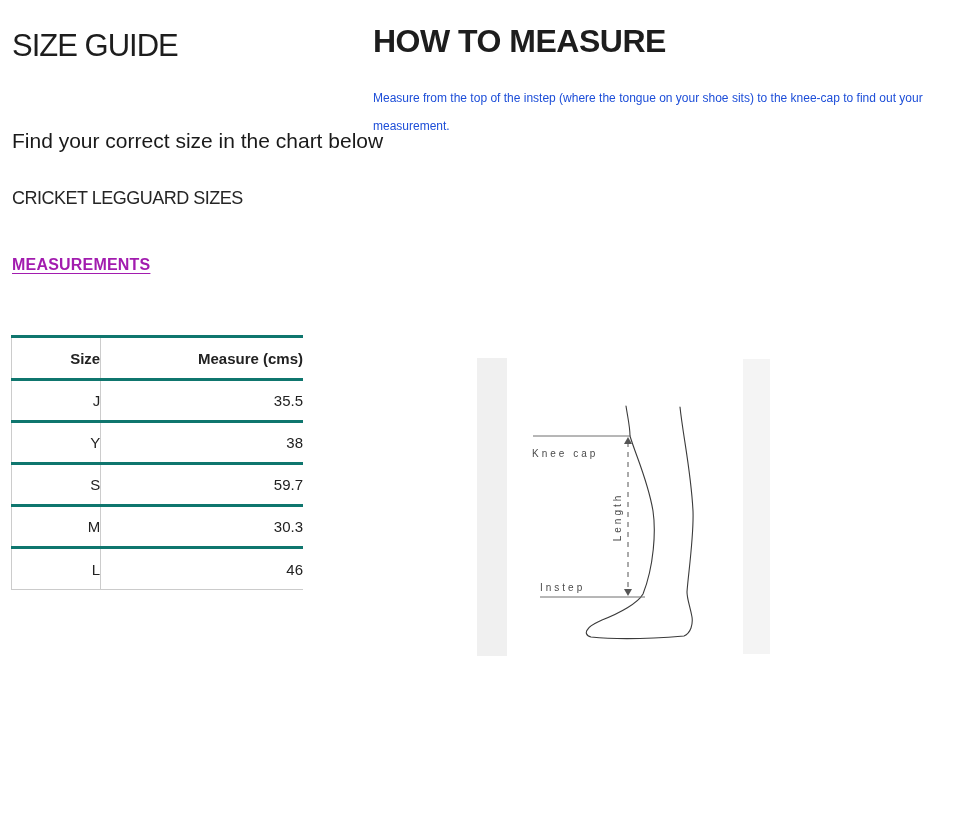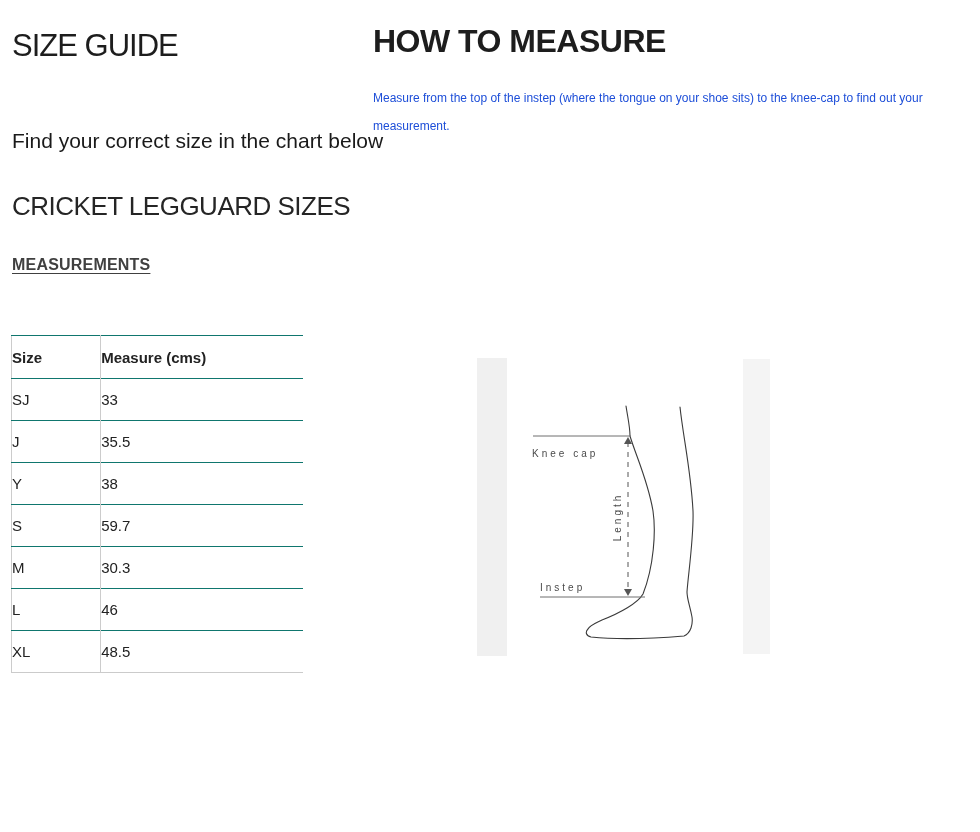--- a/index.html
+++ b/index.html
@@ -17,43 +17,43 @@
   .size-guide-title {
     left: 12px; top: 26px;
     font-size: 31px; font-weight: 500; letter-spacing: -1px;
     color: #1d1d1d; line-height: 40px;
   }
   .find-size-text {
     left: 12px; top: 109px;
     font-size: 21px; color: #1a1a1a; line-height: 21px; margin-top: 21px;
   }
   .section-heading {
-    left: 12px; top: 192px;
-    font-size: 26px; font-weight: 400; letter-spacing: -0.5px;
+    left: 12px; top: 184px;
+    font-size: 18px; font-weight: 400; letter-spacing: -0.5px;
     color: #252525; line-height: 29px;
   }
   .measurements-link {
     left: 12px; top: 255px;
     font-size: 16px; font-weight: 600; letter-spacing: 0.2px;
-    color: #404040; text-decoration: underline; text-underline-offset: 3px;
+    color: #a21caf; text-decoration: underline; text-underline-offset: 3px;
     cursor: pointer; line-height: 20px;
   }
 
   
   .size-table-wrap { left: 11px; top: 335px; width: 292px; }
   table.size-table {
     width: 292px;
     border-collapse: collapse;
     border-left: 1px solid #cccccc;
     border-bottom: 1px solid #cbcbcb;
     font-size: 15px; color: #222222;
   }
   table.size-table th, table.size-table td {
-    border-top: 1px solid #0f766e;
-    text-align: left; vertical-align: middle;
+    border-top: 3px solid #0f766e;
+    text-align: right; vertical-align: middle;
     font-weight: 400; padding: 0;
   }
   table.size-table th { font-weight: 700; height: 43px; }
   table.size-table td { height: 42px; }
   table.size-table th:first-child, table.size-table td:first-child {
     width: 89px; border-right: 1px solid #cccccc;
   }
   table.size-table th:last-child, table.size-table td:last-child { width: 202px; }
 
   
@@ -92,46 +92,38 @@
 <div class="abs size-table-wrap">
   <table class="size-table">
     <thead>
       <tr>
         <th>Size</th>
         <th>Measure (cms)</th>
       </tr>
     </thead>
     <tbody>
       <tr>
-        <td>SJ</td>
-        <td>33</td>
-      </tr>
-      <tr>
         <td>J</td>
         <td>35.5</td>
       </tr>
       <tr>
         <td>Y</td>
         <td>38</td>
       </tr>
       <tr>
         <td>S</td>
         <td>59.7</td>
       </tr>
       <tr>
         <td>M</td>
         <td>30.3</td>
       </tr>
       <tr>
         <td>L</td>
         <td>46</td>
-      </tr>
-      <tr>
-        <td>XL</td>
-        <td>48.5</td>
       </tr>
     </tbody>
   </table>
 </div>
 
 <h2 class="abs how-to-title">HOW TO MEASURE</h2>
 
 <p class="abs how-to-text">Measure from the top of the instep (where the tongue on your shoe sits) to the knee-cap to find out your measurement.</p>
 
 <div class="abs diagram">

